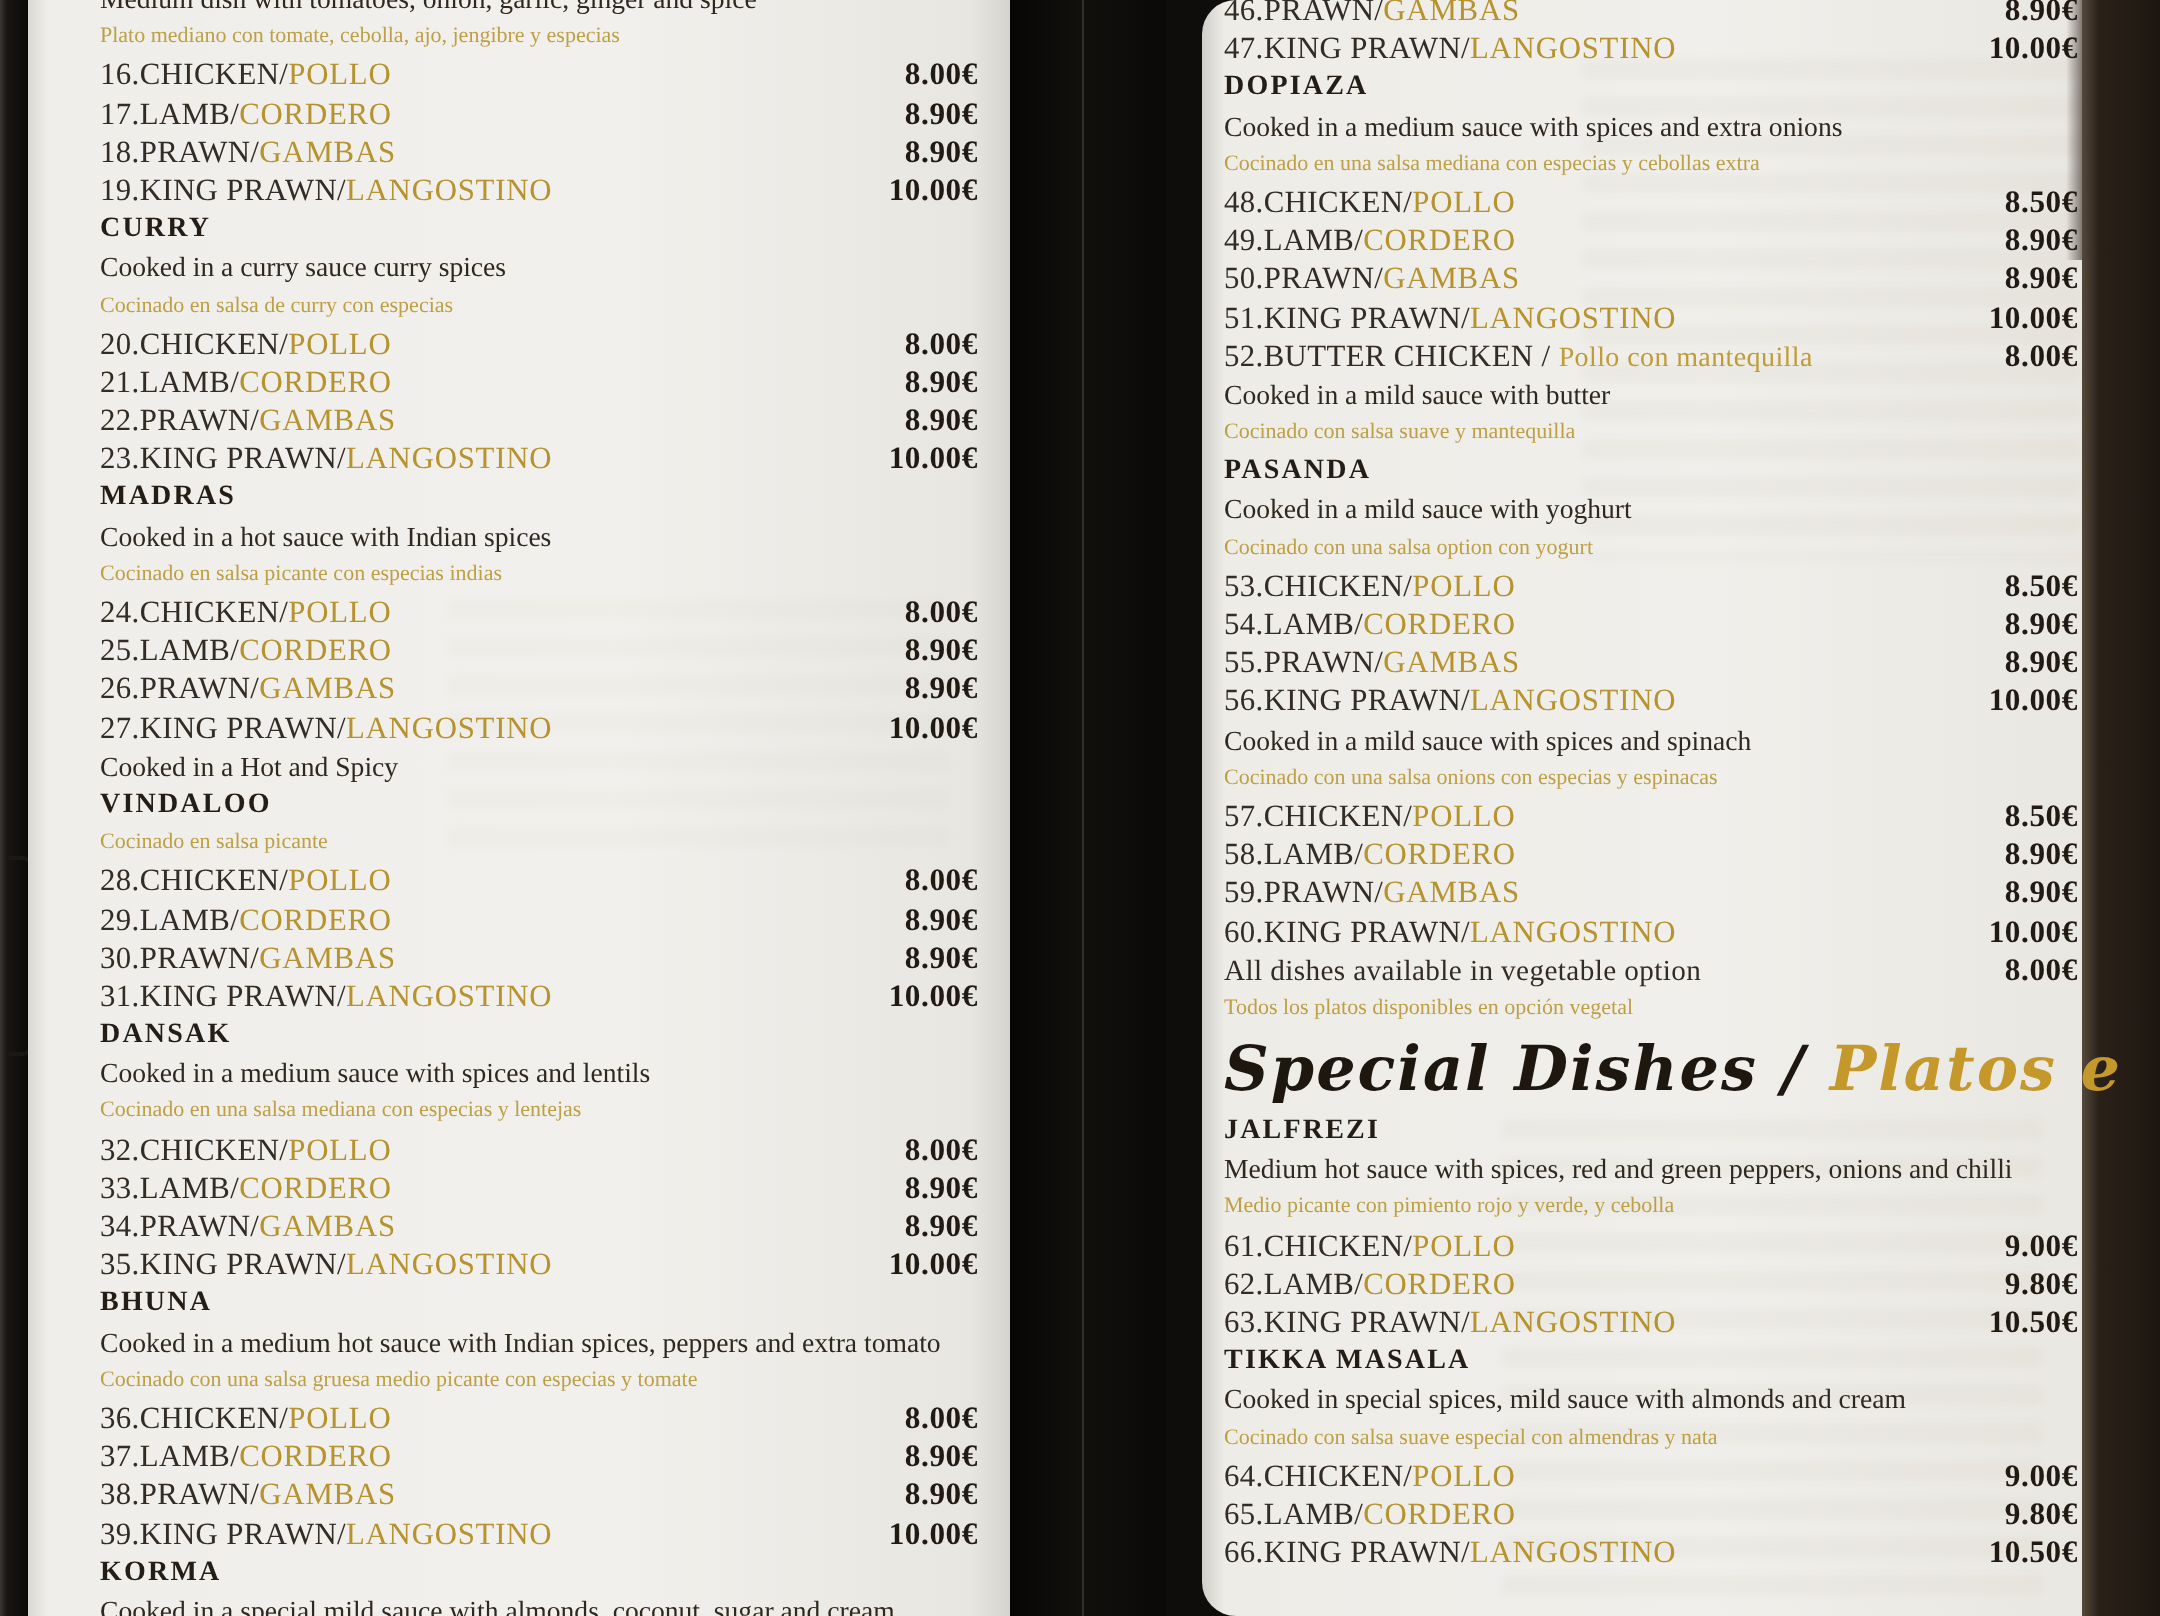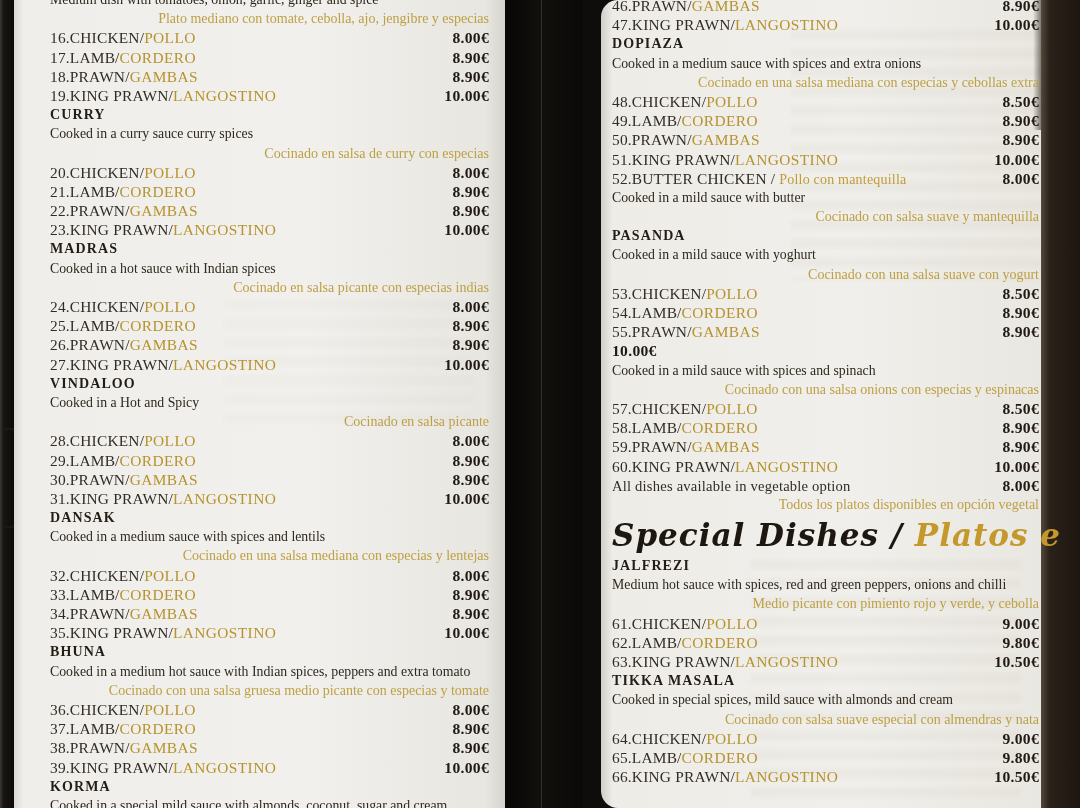--- a/index.html
+++ b/index.html
@@ -50,21 +50,21 @@
 
   .line{height:19.2px;line-height:19.2px;display:flex;justify-content:space-between;
     align-items:baseline;white-space:nowrap;overflow:visible;}
   .header{font-weight:bold;font-size:14px;letter-spacing:1.1px;color:#241d16;}
   .item .en,.note .en{font-size:15.4px;color:#332c24;letter-spacing:.2px;}
   .item .es{font-size:15.4px;color:#b6932e;letter-spacing:.4px;}
   .item.small-es .es{font-size:14px;letter-spacing:.2px;color:#bf9c38;}
   .note .en{font-size:14.6px;}
   .price{font-weight:bold;font-size:15.6px;color:#211a13;letter-spacing:.3px;}
   .desc_en{font-size:13.8px;color:#2f281e;display:block;}
-  .desc_es{font-size:14px;color:#bda045;display:block;text-align:right;}
+  .desc_es{font-size:11px;color:#bda045;display:block;}
 
   .banner{height:42px;line-height:42px;font-family:"DejaVu Serif","Liberation Serif",serif;
     font-style:italic;font-weight:bold;font-size:31px;display:block;letter-spacing:1px;}
   .banner .en{color:#1d1710;text-align:right;}
   .banner .es{color:#c5982c;}
 </style>
 </head>
 <body>
 
 <div class="photo">
@@ -124,22 +124,22 @@
           <span class="price">8.90€</span>
         </div>
         <div class="line item">
           <span><span class="en">26.PRAWN/</span><span class="es">GAMBAS</span></span>
           <span class="price">8.90€</span>
         </div>
         <div class="line item">
           <span><span class="en">27.KING PRAWN/</span><span class="es">LANGOSTINO</span></span>
           <span class="price">10.00€</span>
         </div>
+        <div class="line desc_en">Cooked in a Hot and Spicy</div>
         <div class="line header">VINDALOO</div>
-        <div class="line desc_en">Cooked in a Hot and Spicy</div>
         <div class="line desc_es">Cocinado en salsa picante</div>
         <div class="line item">
           <span><span class="en">28.CHICKEN/</span><span class="es">POLLO</span></span>
           <span class="price">8.00€</span>
         </div>
         <div class="line item">
           <span><span class="en">29.LAMB/</span><span class="es">CORDERO</span></span>
           <span class="price">8.90€</span>
         </div>
         <div class="line item">
@@ -229,34 +229,35 @@
           <span class="price">10.00€</span>
         </div>
         <div class="line item small-es">
           <span><span class="en">52.BUTTER CHICKEN / </span><span class="es">Pollo con mantequilla</span></span>
           <span class="price">8.00€</span>
         </div>
         <div class="line desc_en">Cooked in a mild sauce with butter</div>
         <div class="line desc_es">Cocinado con salsa suave y mantequilla</div>
         <div class="line header">PASANDA</div>
         <div class="line desc_en">Cooked in a mild sauce with yoghurt</div>
-        <div class="line desc_es">Cocinado con una salsa suave con yogurt</div>
+        <div class="line desc_es">Cocinado con una salsa option con yogurt</div>
         <div class="line item">
           <span><span class="en">53.CHICKEN/</span><span class="es">POLLO</span></span>
           <span class="price">8.50€</span>
         </div>
         <div class="line item">
           <span><span class="en">54.LAMB/</span><span class="es">CORDERO</span></span>
           <span class="price">8.90€</span>
         </div>
         <div class="line item">
           <span><span class="en">55.PRAWN/</span><span class="es">GAMBAS</span></span>
           <span class="price">8.90€</span>
         </div>
         <div class="line item">
+          <span><span class="en">56.KING PRAWN/</span><span class="es">LANGOSTINO</span></span>
           <span class="price">10.00€</span>
         </div>
         <div class="line desc_en">Cooked in a mild sauce with spices and spinach</div>
         <div class="line desc_es">Cocinado con una salsa onions con especias y espinacas</div>
         <div class="line item">
           <span><span class="en">57.CHICKEN/</span><span class="es">POLLO</span></span>
           <span class="price">8.50€</span>
         </div>
         <div class="line item">
           <span><span class="en">58.LAMB/</span><span class="es">CORDERO</span></span>

